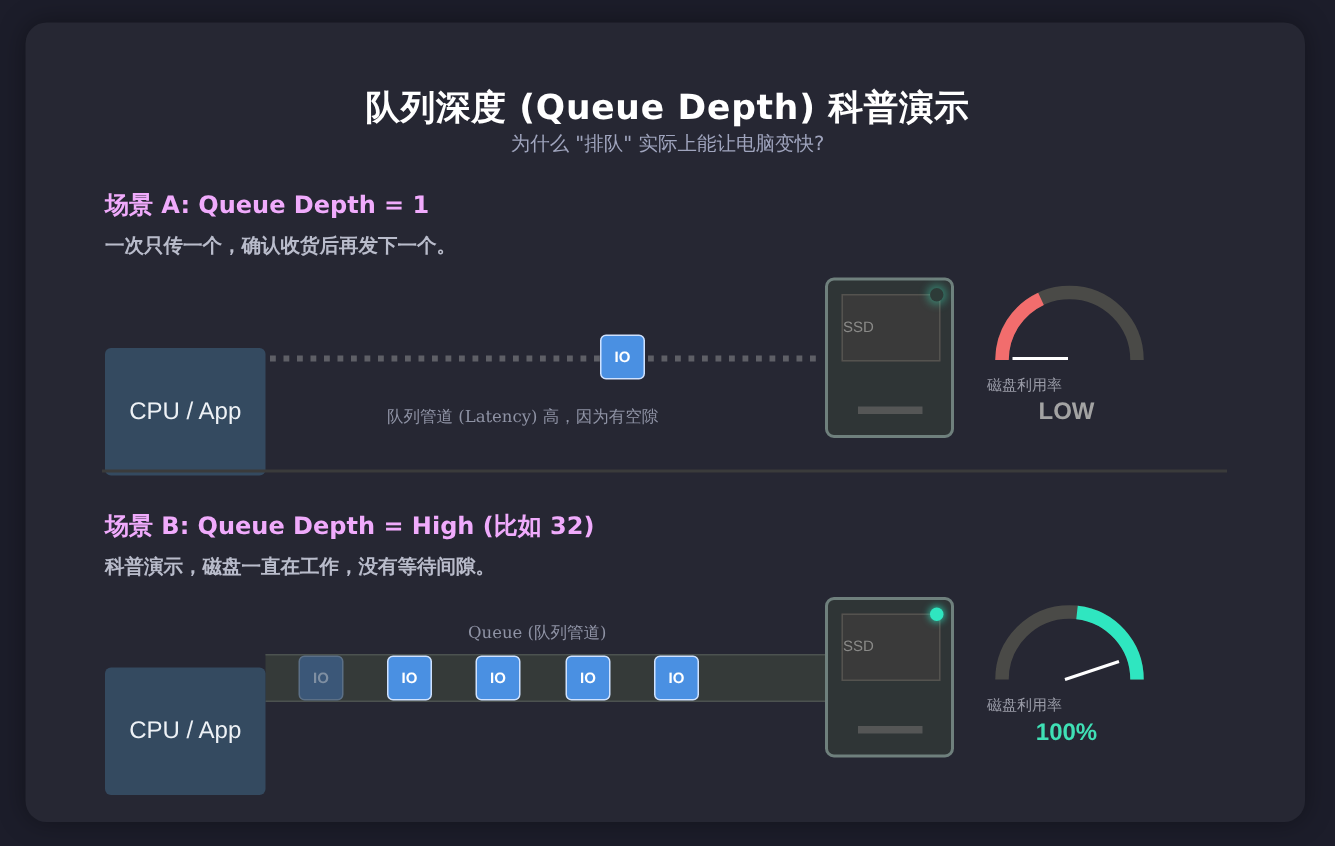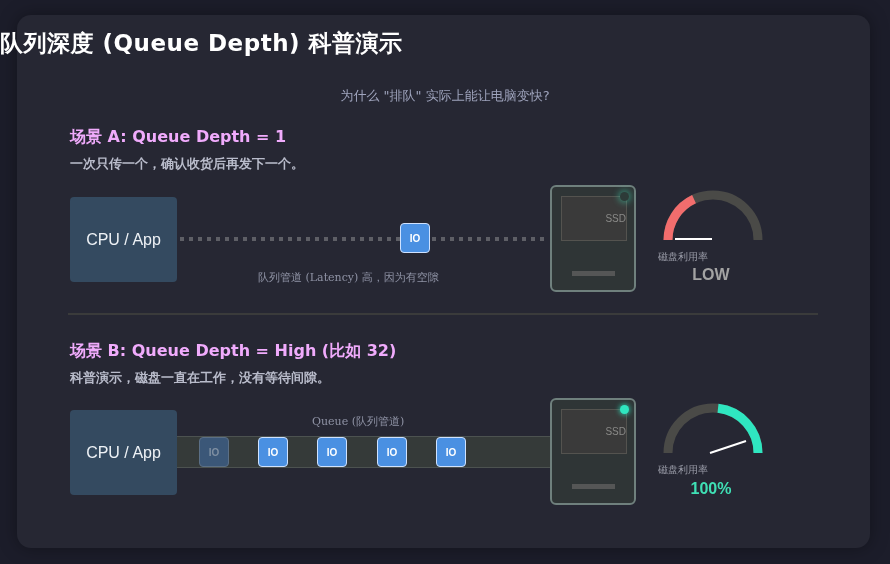--- a/index.html
+++ b/index.html
@@ -1,28 +1,28 @@
 <!DOCTYPE html>
 <html><head>
 <meta charset="utf-8">
 <style>
   html,body{margin:0;padding:0;}
   body{width:890px;height:564px;background:#1c1d2a;font-family:"DejaVu Sans","Liberation Sans",sans-serif;position:relative;overflow:hidden;}
   .card{position:absolute;left:17px;top:15px;width:853px;height:533px;background:#262733;border-radius:14px;box-shadow:0 0 18px rgba(0,0,0,0.35);}
-  .title{position:absolute;left:0;width:890px;top:28px;text-align:left;color:#ffffff;font-weight:bold;font-size:23px;letter-spacing:0.5px;}
+  .title{position:absolute;left:0;width:890px;top:56px;text-align:center;color:#ffffff;font-weight:bold;font-size:23px;letter-spacing:0.5px;}
   .subtitle{position:absolute;left:0;width:890px;top:87px;text-align:center;color:#9fa4bd;font-size:13px;}
   .sec-title{position:absolute;left:70px;color:#f0abfc;font-weight:bold;font-size:16px;}
   .sec-desc{position:absolute;left:70px;color:#b9bccb;font-size:13px;font-weight:bold;}
-  .cpu{position:absolute;left:70px;width:107px;height:85px;background:#344a60;border-radius:4px;color:#eef2f6;font-size:16px;display:flex;align-items:center;justify-content:center;font-family:"Liberation Sans",sans-serif;}
+  .cpu{position:absolute;left:70px;width:107px;height:85px;background:#344a60;border-radius:4px;color:#eef2f6;font-size:16px;display:flex;align-items:center;justify-content:center;font-family:"Liberation Sans",sans-serif;margin-top:35px;}
   .dots{position:absolute;height:4px;background-image:linear-gradient(to right,#5e5f66 0,#5e5f66 4px,transparent 4px);background-size:9px 4px;background-repeat:repeat-x;}
   .io{position:absolute;width:30px;height:30px;border-radius:4px;background:#4a90e2;border:1.5px solid #cfe2ff;box-sizing:border-box;color:#fff;font-weight:bold;font-size:10px;display:flex;align-items:center;justify-content:center;font-family:"Liberation Sans",sans-serif;}
   .io.faded{background:#3b5778;border-color:#5b6f86;color:#7f8fa2;}
   .caption{position:absolute;color:#8f93a5;font-size:11px;font-family:"DejaVu Serif","Liberation Serif",serif;}
   .ssd{position:absolute;left:550px;width:86px;height:107px;background:#2f3536;border:2px solid #6f807d;border-radius:6px;box-sizing:border-box;}
-  .ssd .label-box{position:absolute;left:9px;top:9px;width:64px;height:43px;background:#3a3a3a;border:1px solid #54534f;display:flex;align-items:center;justify-content:flex-end;color:#8a8a88;font-size:10px;font-family:"Liberation Sans",sans-serif;}
+  .ssd .label-box{position:absolute;left:9px;top:9px;width:64px;height:43px;background:#3a3a3a;border:1px solid #54534f;display:flex;align-items:center;justify-content:flex-start;color:#8a8a88;font-size:10px;font-family:"Liberation Sans",sans-serif;}
   .ssd .slot{position:absolute;left:20px;top:84px;width:43px;height:5px;background:#555656;}
   .ssd .led{position:absolute;right:5px;top:5px;width:9px;height:9px;border-radius:50%;}
   .divider{position:absolute;left:68px;top:313px;width:750px;height:2px;background:#3a3b3b;}
   .pipe{position:absolute;left:177px;top:436px;width:375px;height:32px;background:#353a39;border-top:1px solid #4c5250;border-bottom:1px solid #4c5250;box-sizing:border-box;}
   .gauge{position:absolute;width:110px;height:60px;}
   .gauge-label{position:absolute;width:110px;text-align:left;color:#9a9ca8;font-size:10px;}
   .gauge-value{position:absolute;width:110px;text-align:center;font-weight:bold;font-size:16px;font-family:"Liberation Sans",sans-serif;}
 </style>
 </head>
 <body>

